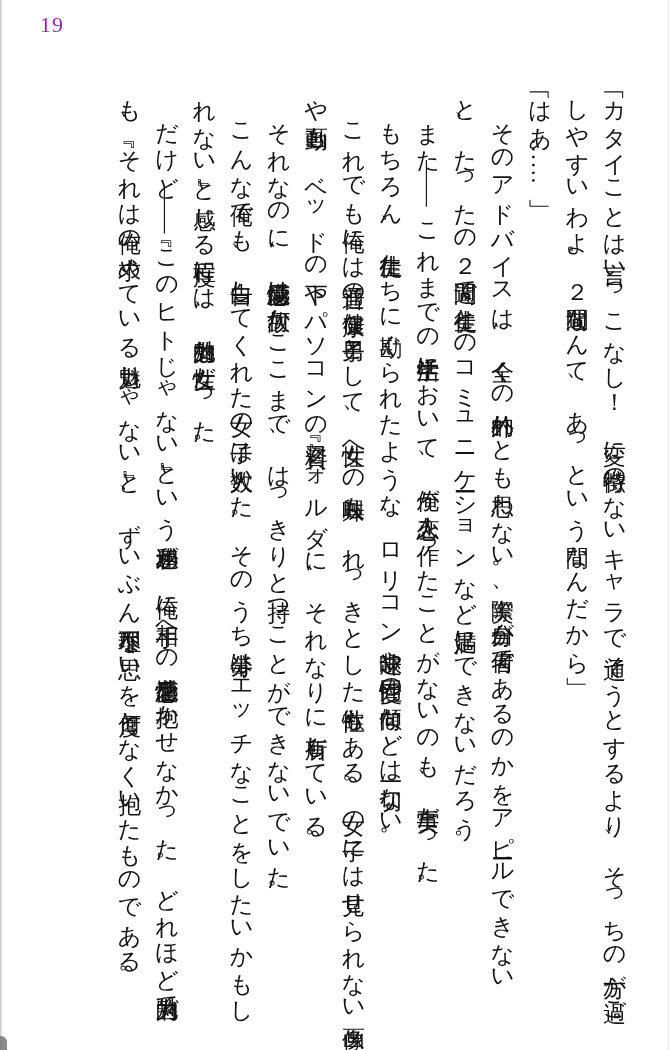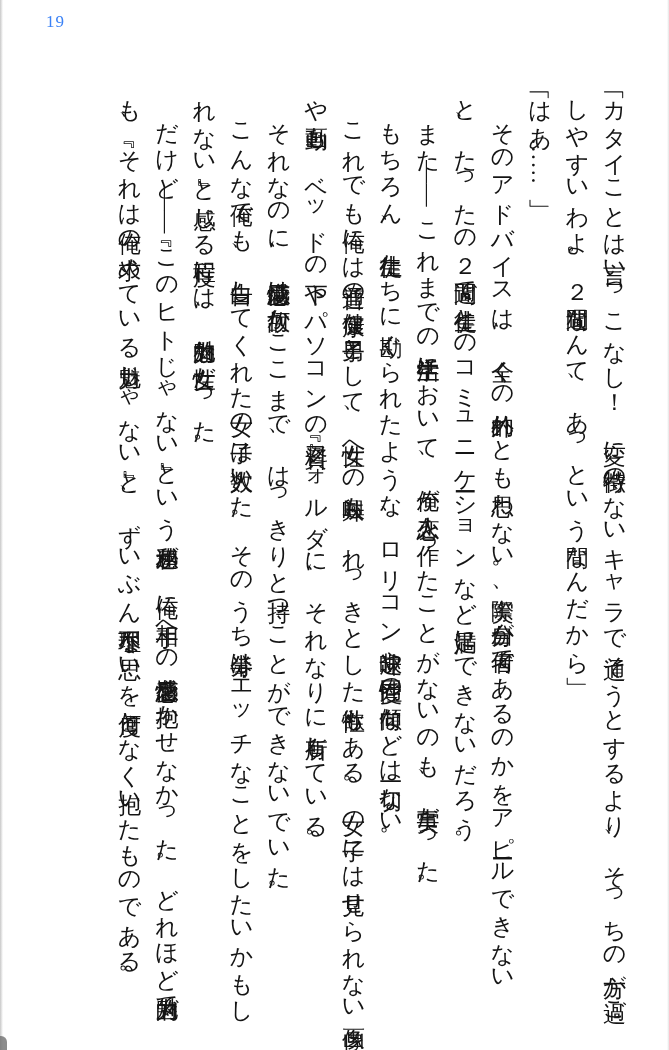--- a/index.html
+++ b/index.html
@@ -33,24 +33,24 @@
     position: absolute;
     left: 0; bottom: 0;
     width: 7px; height: 14px;
     background: #6f6f6f;
     border-radius: 0 6px 0 0;
     opacity: .8;
   }
   .page-number {
     position: absolute;
     top: 12px;
-    left: 46px;
-    font-size: 17px;
+    left: 40px;
+    font-size: 22px;
     letter-spacing: 1px;
-    color: #3b82f6;
+    color: #a21caf;
   }
   .text-block {
     position: absolute;
     top: 84px;
     right: 36px;
     width: 598px;
     height: 938px;
     writing-mode: vertical-rl;
     text-orientation: mixed;
     font-size: 23px;

